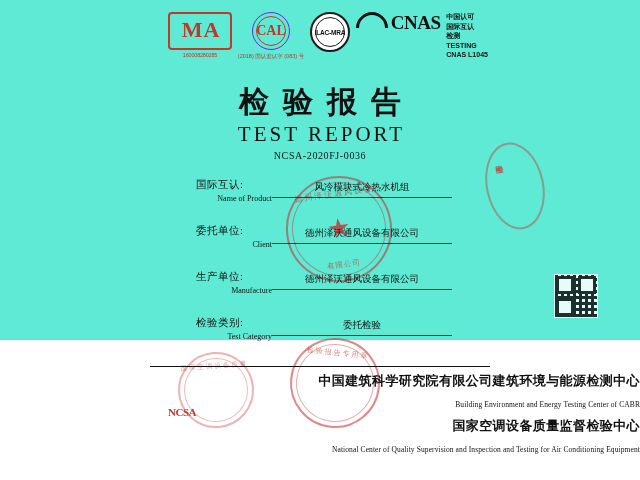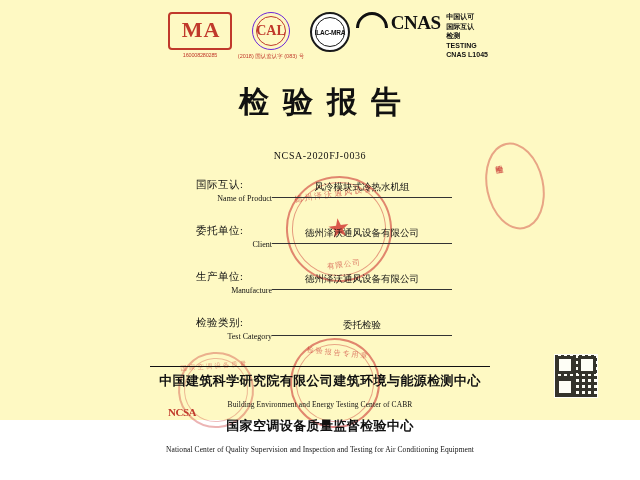--- a/index.html
+++ b/index.html
@@ -10,22 +10,22 @@
   body {
     width: 640px;
     height: 480px;
     overflow: hidden;
     font-family: "Liberation Serif", serif;
     color: #1a1a1a;
   }
   .page {
     position: relative;
     width: 640px;
-    height: 420px;
-    background: #fef9c3;
+    height: 340px;
+    background: #5eead4;
   }
 
   
   .marks {
     position: absolute;
     top: 12px;
     left: 168px;
     width: 320px;
     height: 62px;
     display: flex;
@@ -252,21 +252,21 @@
     left: 150px;
     right: 150px;
     top: 366px;
     border-top: 1.5px solid #111;
   }
   .org {
     position: absolute;
     top: 370px;
     left: 0;
     right: 0;
-    text-align: center;
+    text-align: right;
   }
   .org-cn {
     font-family: "Liberation Serif", serif;
     font-size: 13px;
     font-weight: bold;
     letter-spacing: 0.4px;
     color: #111;
     margin-top: 2px;
   }
   .org-en {
@@ -481,20 +481,21 @@
     <div class="cnas-right">
       <div>中国认可</div>
       <div>国际互认</div>
       <div>检测</div>
       <div>TESTING</div>
       <div>CNAS L1045</div>
     </div>
   </div>
 
   <div class="title-cn">检验报告</div>
+  <div class="title-en">TEST REPORT</div>
   <div class="report-no">NCSA-2020FJ-0036</div>
 
   <div class="seal seal-edge">
     <div class="seal-edge-text">检验专用</div>
   </div>
 
   <div class="seal seal-main">
     <div class="inner-ring"></div>
     <div class="seal-arc-text">德州泽沃通风设备</div>
     <div class="seal-star">★</div>

